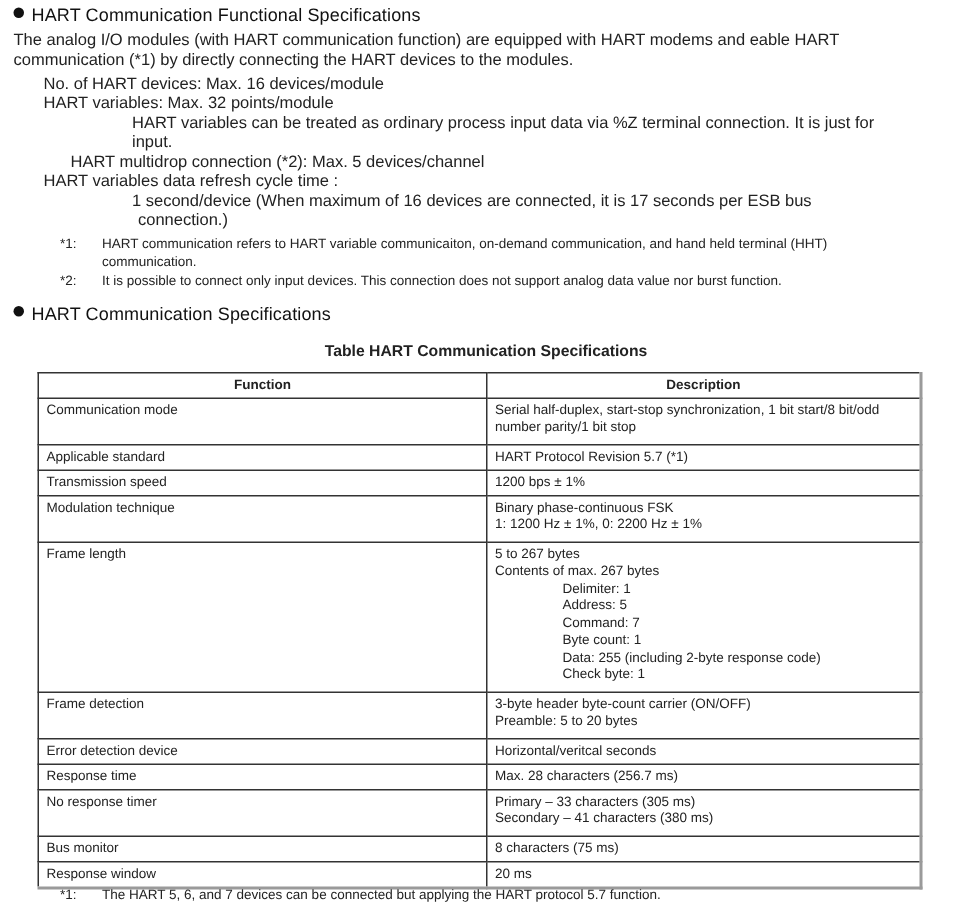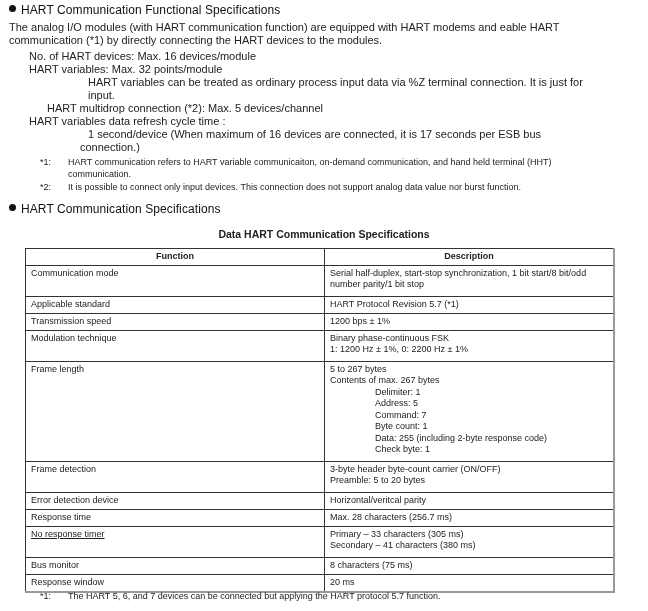--- a/index.html
+++ b/index.html
@@ -39,36 +39,36 @@
 </div>
 <div class="abs p" style="left:9px; top:21px;">The analog I/O modules (with HART communication function) are equipped with HART modems and eable HART</div>
 <div class="abs p" style="left:9px; top:34px;">communication (*1) by directly connecting the HART devices to the modules.</div>
 <div class="abs p" style="left:29px; top:50px;">No. of HART devices:  Max. 16 devices/module</div>
 <div class="abs p" style="left:29px; top:63px;">HART variables:  Max. 32 points/module</div>
 <div class="abs p" style="left:88px; top:76px;">HART variables can be treated as ordinary process input data via %Z terminal connection.  It is just for</div>
 <div class="abs p" style="left:88px; top:89px;">input.</div>
 <div class="abs p" style="left:29px; top:102px;padding-left:18px;">HART multidrop connection (*2):  Max. 5 devices/channel</div>
 <div class="abs p" style="left:29px; top:115px;">HART variables data refresh cycle time :</div>
 <div class="abs p" style="left:88px; top:128px;">1 second/device (When maximum of 16 devices are connected, it is 17 seconds per ESB bus</div>
-<div class="abs p" style="left:80px; top:141px;">connection.)</div>
+<div class="abs p" style="left:92px; top:141px;">connection.)</div>
 
 <div class="abs fn" style="left:40px; top:157px; width:600px; height:24px;">
   <span class="mark">*1:</span>
   <span class="txt">HART communication refers to HART variable communicaiton, on-demand communication, and hand held terminal (HHT)</span>
   <span class="txt" style="top:12px;">communication.</span>
 </div>
 <div class="abs fn" style="left:40px; top:182px; width:600px; height:12px;">
   <span class="mark">*2:</span>
   <span class="txt">It is possible to connect only input devices.  This connection does not support analog data value nor burst function.</span>
 </div>
 
 <div class="abs h1" style="left:9px; top:202px;">
   <span class="bullet"></span><span>HART Communication Specifications</span>
 </div>
-<div class="abs caption" style="left:0; width:648px; text-align:center; top:228px;">Data HART Communication Specifications</div>
+<div class="abs caption" style="left:0; width:648px; text-align:center; top:228px;">Table HART Communication Specifications</div>
 
 <table class="spec">
   <thead>
     <tr>
       <th>Function</th>
       <th>Description</th>
     </tr>
   </thead>
   <tbody id="spec-body">
       <tr>
@@ -113,31 +113,31 @@
       <tr>
         <td class="fcol" style="padding-bottom: 5px;">Frame detection</td>
         <td style="padding-bottom: 5px;">
           <div>3-byte header byte-count carrier (ON/OFF)</div>
           <div>Preamble: 5 to 20 bytes</div>
         </td>
       </tr>
       <tr>
         <td class="fcol" style="height: 12px;">Error detection device</td>
         <td>
-          <div>Horizontal/veritcal parity</div>
+          <div>Horizontal/veritcal seconds</div>
         </td>
       </tr>
       <tr>
         <td class="fcol" style="height: 12px;">Response time</td>
         <td>
           <div>Max. 28 characters (256.7 ms)</div>
         </td>
       </tr>
       <tr>
-        <td class="fcol" style="padding-bottom: 5px; text-decoration: underline;">No response timer</td>
+        <td class="fcol" style="padding-bottom: 5px;">No response timer</td>
         <td style="padding-bottom: 5px;">
           <div>Primary – 33 characters (305 ms)</div>
           <div>Secondary – 41 characters (380 ms)</div>
         </td>
       </tr>
       <tr>
         <td class="fcol" style="height: 12px;">Bus monitor</td>
         <td>
           <div>8 characters (75 ms)</div>
         </td>

